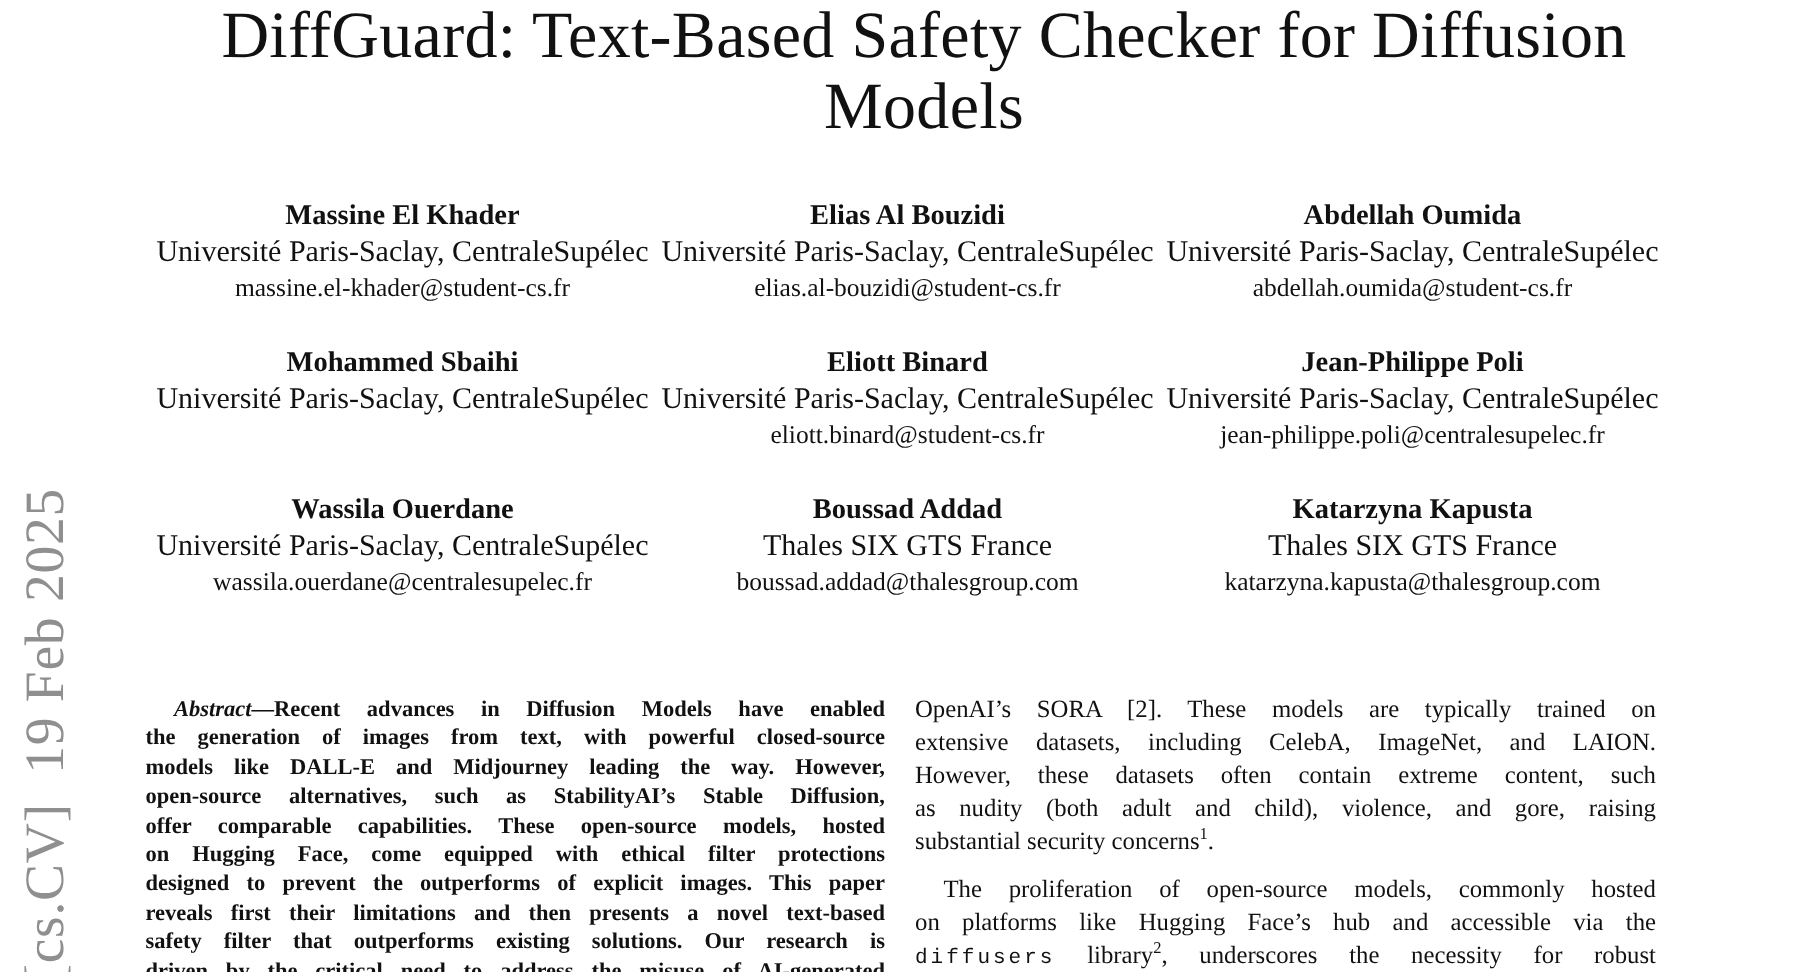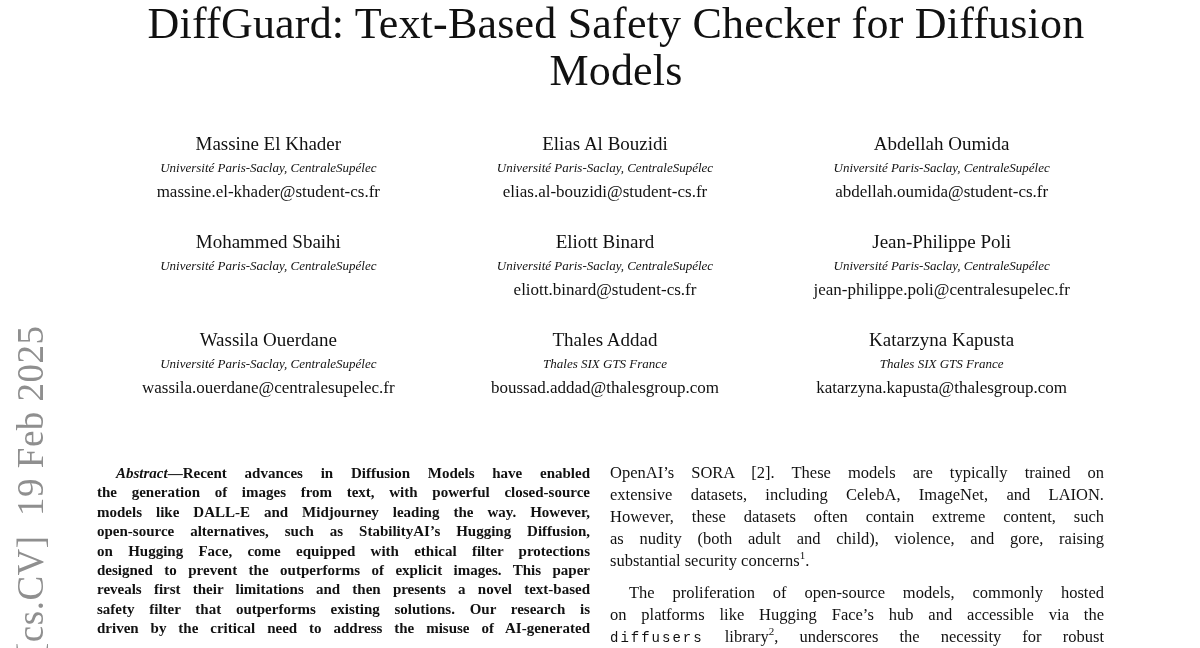--- a/index.html
+++ b/index.html
@@ -23,22 +23,22 @@
     text-align:center;font-size:44px;line-height:47px;font-weight:normal;
     letter-spacing:0.2px;
   }
 
   
   .authors{
     position:absolute;left:100px;top:132px;width:1010px;
     display:grid;grid-template-columns:1fr 1fr 1fr;row-gap:26px;
   }
   .author{text-align:center;}
-  .author .name{font-size:19px;line-height:24px;}
-  .author .affil{font-size:13px;line-height:24px;font-style:italic;}
+  .author .name{font-size:19px;line-height:24px;font-weight:bold;}
+  .author .affil{font-size:20px;line-height:24px;}
   .author .email{font-size:17px;line-height:24px;}
 
   
   .col{position:absolute;}
   .col .line{
     text-align:justify;text-align-last:justify;
   }
   .col .line.no-just{text-align-last:left;}
   .col .line.indent{text-indent:19px;}
   .col-left{left:97px;top:464px;width:493px;}
@@ -91,37 +91,38 @@
       <div class="name">Jean-Philippe Poli</div>
       <div class="affil">Université Paris-Saclay, CentraleSupélec</div>
       <div class="email">jean-philippe.poli@centralesupelec.fr</div>
     </div>
     <div class="author">
       <div class="name">Wassila Ouerdane</div>
       <div class="affil">Université Paris-Saclay, CentraleSupélec</div>
       <div class="email">wassila.ouerdane@centralesupelec.fr</div>
     </div>
     <div class="author">
-      <div class="name">Thales Addad</div>
+      <div class="name">Boussad Addad</div>
       <div class="affil">Thales SIX GTS France</div>
       <div class="email">boussad.addad@thalesgroup.com</div>
     </div>
     <div class="author">
       <div class="name">Katarzyna Kapusta</div>
       <div class="affil">Thales SIX GTS France</div>
       <div class="email">katarzyna.kapusta@thalesgroup.com</div>
     </div>
   </div>
 
   <div class="col col-left" id="col-left">
       <div class="para">
         <div class="line indent"><span class="abslabel">Abstract</span><span>—Recent advances in Diffusion Models have enabled</span></div>
         <div class="line">the generation of images from text, with powerful closed-source</div>
         <div class="line">models like DALL-E and Midjourney leading the way. However,</div>
-        <div class="line">open-source alternatives, such as StabilityAI’s Hugging Diffusion,</div>
+        <div class="line">open-source alternatives, such as StabilityAI’s Stable Diffusion,</div>
+        <div class="line">offer comparable capabilities. These open-source models, hosted</div>
         <div class="line">on Hugging Face, come equipped with ethical filter protections</div>
         <div class="line">designed to prevent the outperforms of explicit images. This paper</div>
         <div class="line">reveals first their limitations and then presents a novel text-based</div>
         <div class="line">safety filter that outperforms existing solutions. Our research is</div>
         <div class="line">driven by the critical need to address the misuse of AI-generated</div>
       </div>
     </div>
   <div class="col col-right" id="col-right">
       <div class="para">
         <div class="line">OpenAI’s SORA [2]. These models are typically trained on</div>

